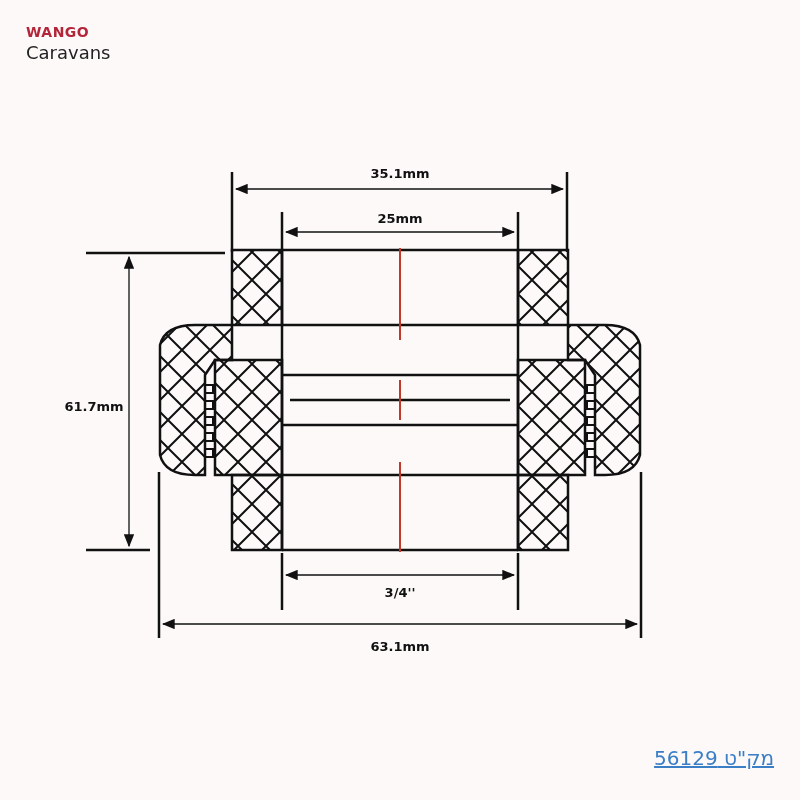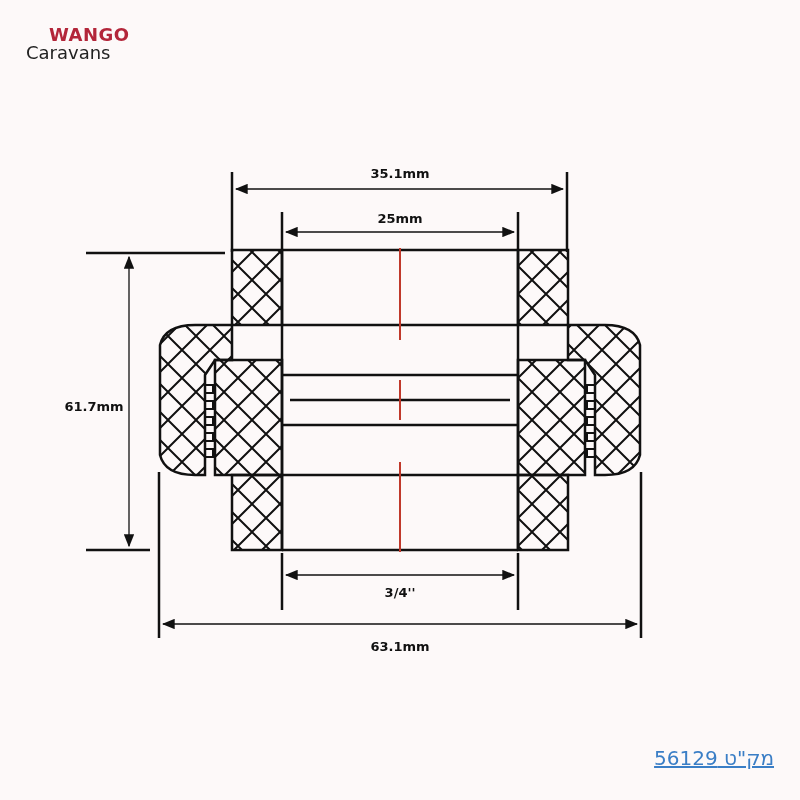--- a/index.html
+++ b/index.html
@@ -1,18 +1,18 @@
 <!DOCTYPE html>
 <html><head>
 <meta charset="utf-8">
 <style>
   html,body{margin:0;padding:0;}
   body{width:800px;height:800px;background:#fdf9f9;position:relative;overflow:hidden;font-family:"DejaVu Sans","Liberation Sans",sans-serif;}
   .logo{position:absolute;left:22px;top:24px;width:110px;height:44px;}
-  .logo .wango{position:absolute;left:4px;top:0;font-family:"DejaVu Sans",sans-serif;font-weight:bold;font-size:18px;color:#b3263a;letter-spacing:0.5px;margin-left:23px;}
+  .logo .wango{position:absolute;left:4px;top:0;font-family:"DejaVu Sans",sans-serif;font-weight:bold;font-size:14px;color:#b3263a;letter-spacing:0.5px;}
   .logo .caravans{position:absolute;left:4px;top:18px;font-family:"DejaVu Sans",sans-serif;font-size:18px;color:#222;letter-spacing:0px;}
   svg.drawing{position:absolute;left:0;top:0;}
   .dimlabel{font-family:"DejaVu Sans",sans-serif;font-weight:bold;font-size:13px;fill:#111;}
   .sku{position:absolute;right:26px;top:746px;font-family:"DejaVu Sans",sans-serif;font-size:20px;color:#3a7ec6;text-decoration:underline;direction:rtl;}
 </style>
 </head>
 <body>
 
 <div class="logo">
   <span class="wango">WANGO</span>

